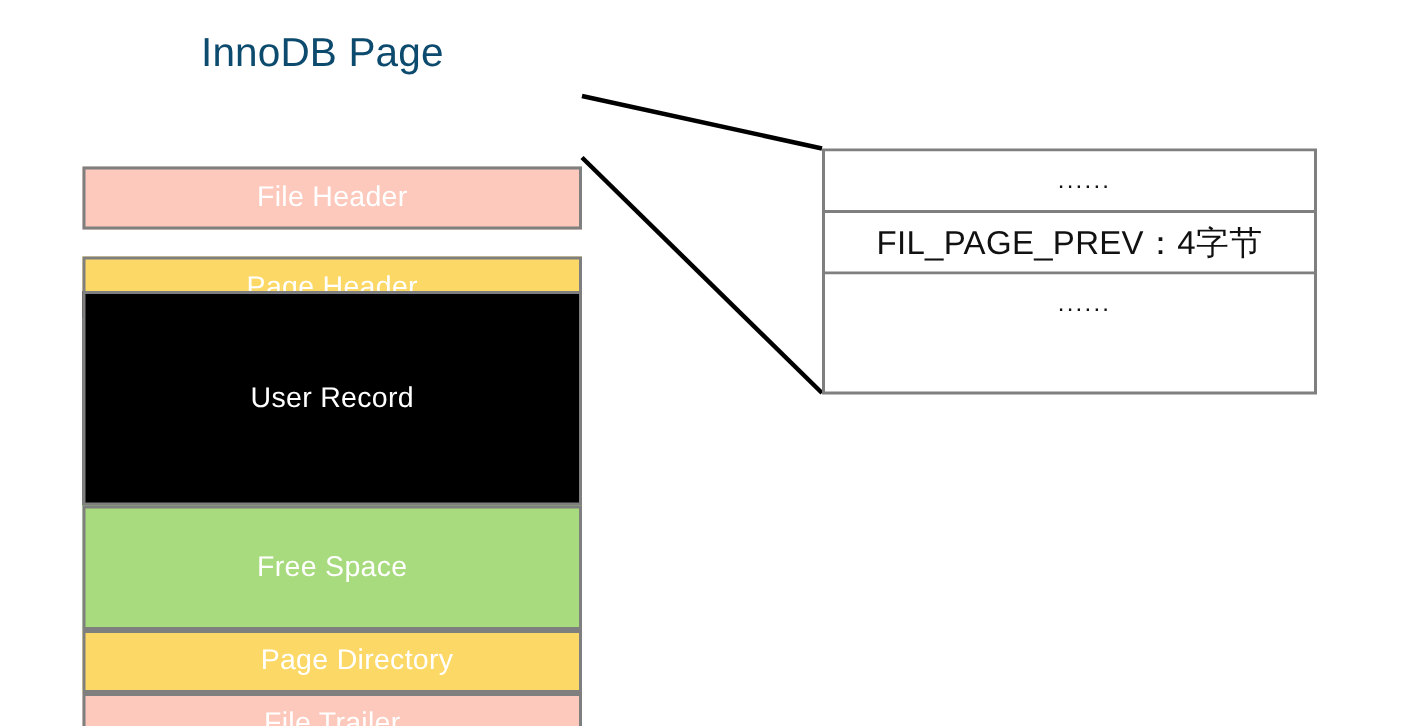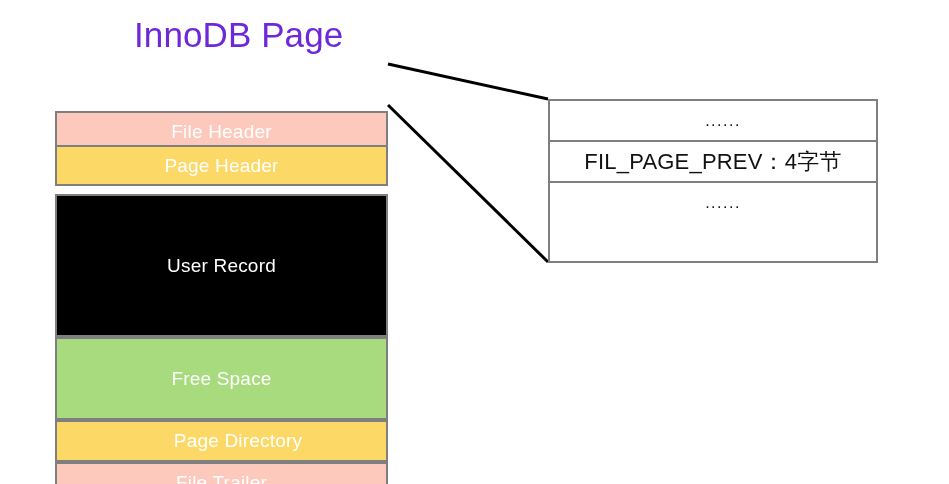--- a/index.html
+++ b/index.html
@@ -14,23 +14,23 @@
     background: #ffffff;
     font-family: "Liberation Sans", sans-serif;
     overflow: hidden;
   }
 
   
   #page-title {
     position: absolute;
     left: 134px;
     top: 19px;
-    font-size: 35px;
+    font-size: 27px;
     line-height: 32px;
-    color: #6d28d9;
+    color: #0c4a6e;
     font-weight: 400;
     white-space: nowrap;
     letter-spacing: 0.1px;
   }
 
   
   #page-stack {
     position: absolute;
     left: 55px;
     top: 63px;
@@ -115,21 +115,21 @@
     <line x1="388" y1="64" x2="548" y2="99" stroke="#000000" stroke-width="3"></line>
     <line x1="388" y1="105" x2="548" y2="262" stroke="#000000" stroke-width="3"></line>
   </svg>
 
   <div id="page-stack">
 
     <div class="page-block" style="top:0px; height:42px; background:#fcc9bc;">
       <span class="block-label">File Header</span>
     </div>
 
-    <div class="page-block" style="top:34px; height:41px; background:#fcd866;">
+    <div class="page-block" style="top:60px; height:41px; background:#fcd866;">
       <span class="block-label">Page Header</span>
     </div>
 
     <div class="page-block" style="top:83px; height:143px; background:#000000;">
       <span class="block-label">User Record</span>
     </div>
 
     <div class="page-block" style="top:226px; height:83px; background:#a8db7e;">
       <span class="block-label">Free Space</span>
     </div>

